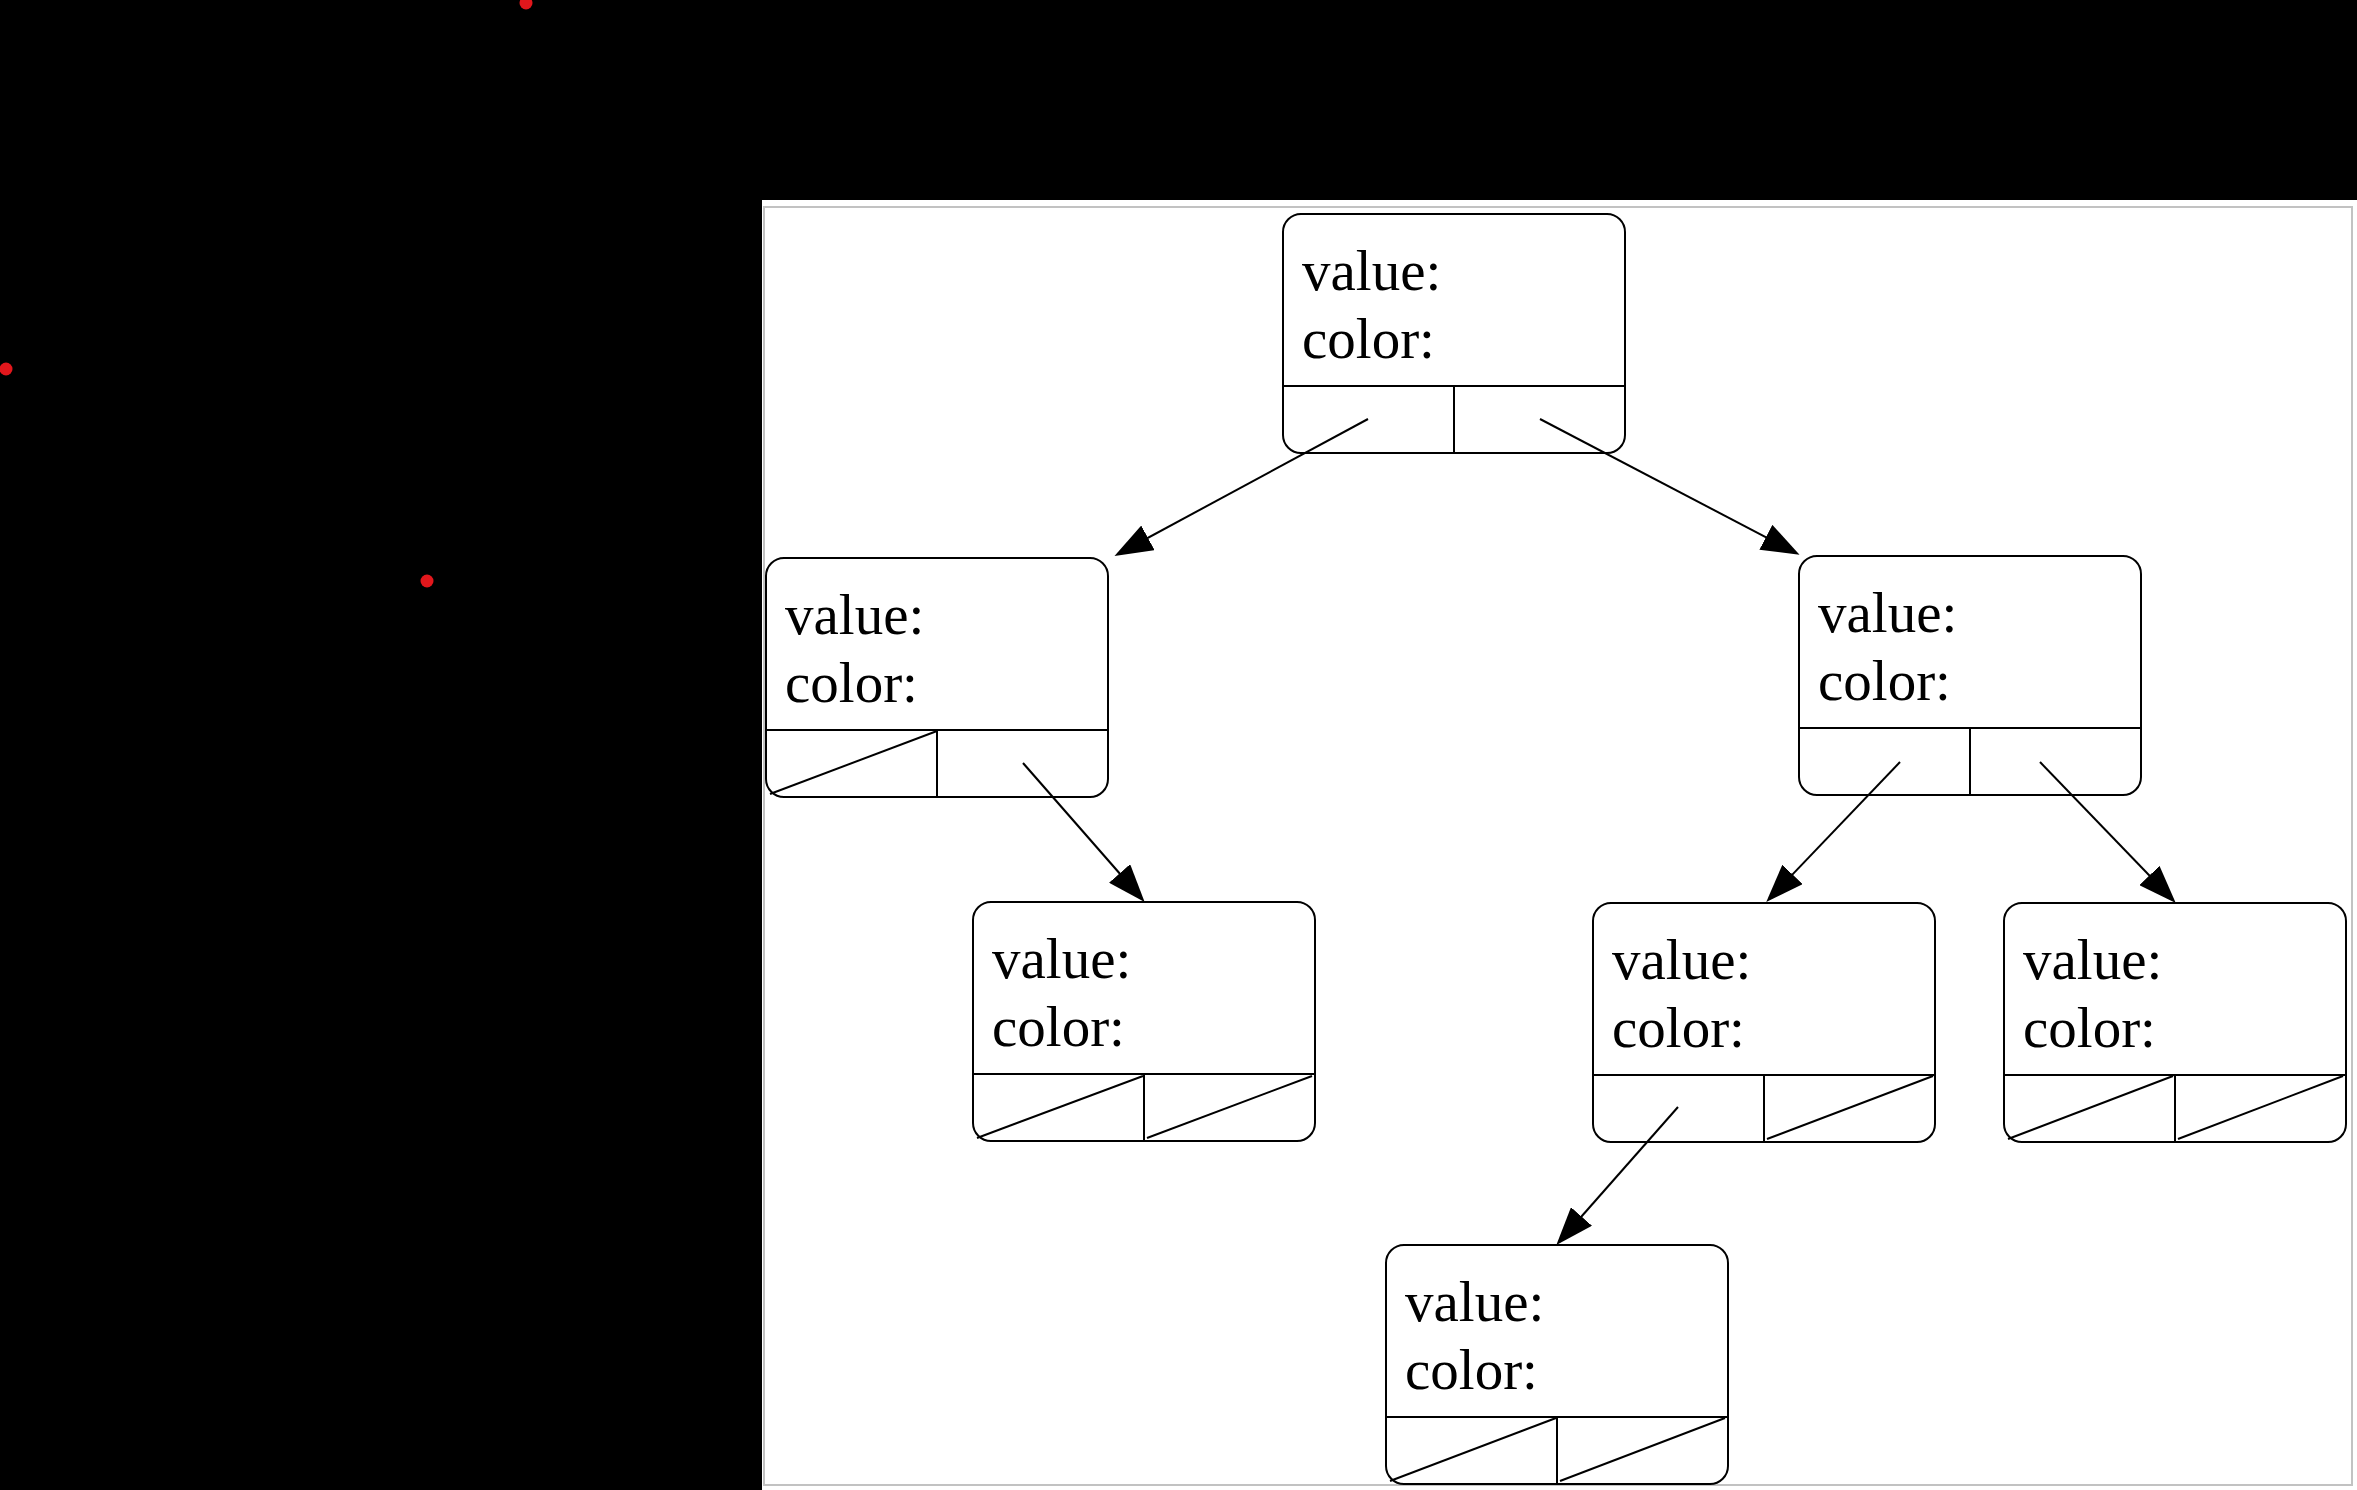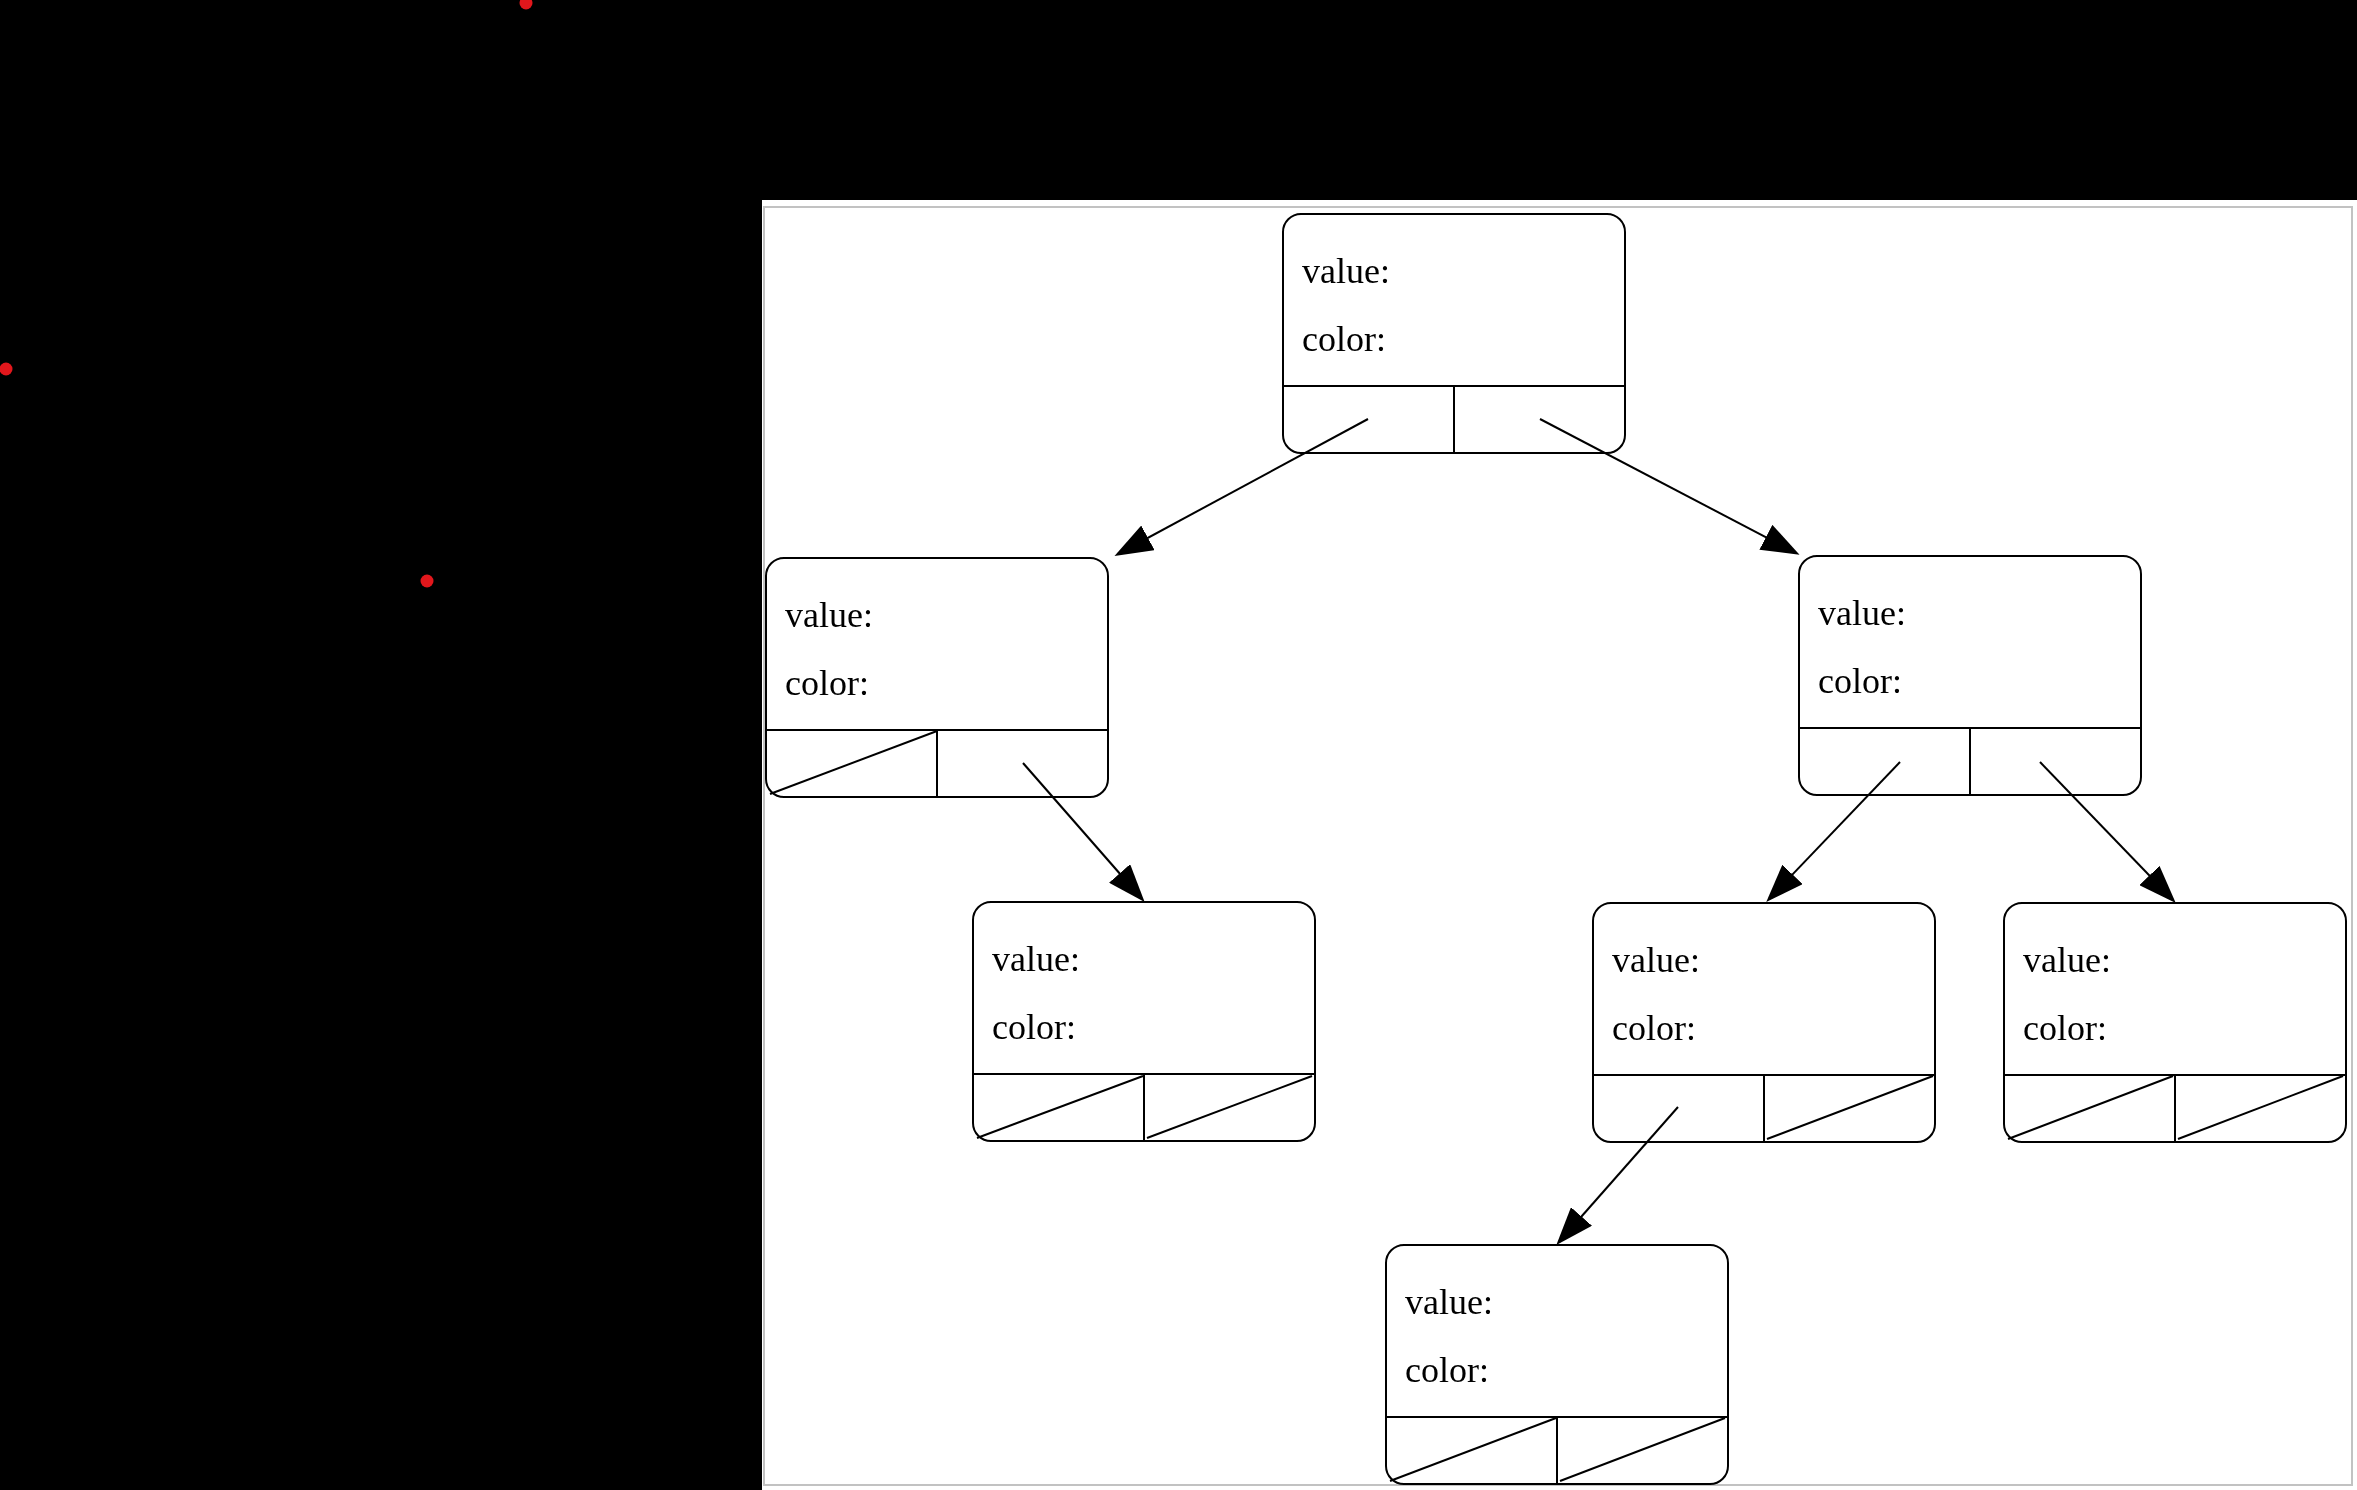--- a/index.html
+++ b/index.html
@@ -12,21 +12,21 @@
     transform:translate(-50%,-50%);background:#e2171c;
   }
   .panel{position:absolute;left:762px;top:200px;width:1595px;height:1290px;background:#fff;}
   .panel-border{position:absolute;left:1px;top:6px;width:1586px;height:1276px;border:2px solid #c2c2c2;}
   .edges{position:absolute;left:0;top:0;}
   .node{
     position:absolute;width:344px;height:241px;box-sizing:border-box;
     border:2px solid #000;border-radius:19px;background:transparent;
   }
   .fields{height:170px;box-sizing:border-box;padding:22px 0 0 18px;}
-  .fline{font-size:36px;line-height:68px;color:#000;white-space:pre;font-family:Liberation Serif, serif;}
+  .fline{font-size:57px;line-height:68px;color:#000;white-space:pre;font-family:Liberation Serif, serif;}
   .prow{position:absolute;left:0;right:0;bottom:0;height:65px;border-top:2px solid #000;display:flex;}
   .pcell{flex:1;}
   .pl{border-right:2px solid #000;}
   .n1{left:520px;top:13px;}
   .n2{left:3px;top:357px;}
   .n3{left:1036px;top:355px;}
   .n4{left:210px;top:701px;}
   .n5{left:830px;top:702px;}
   .n6{left:1241px;top:702px;}
   .n7{left:623px;top:1044px;}

